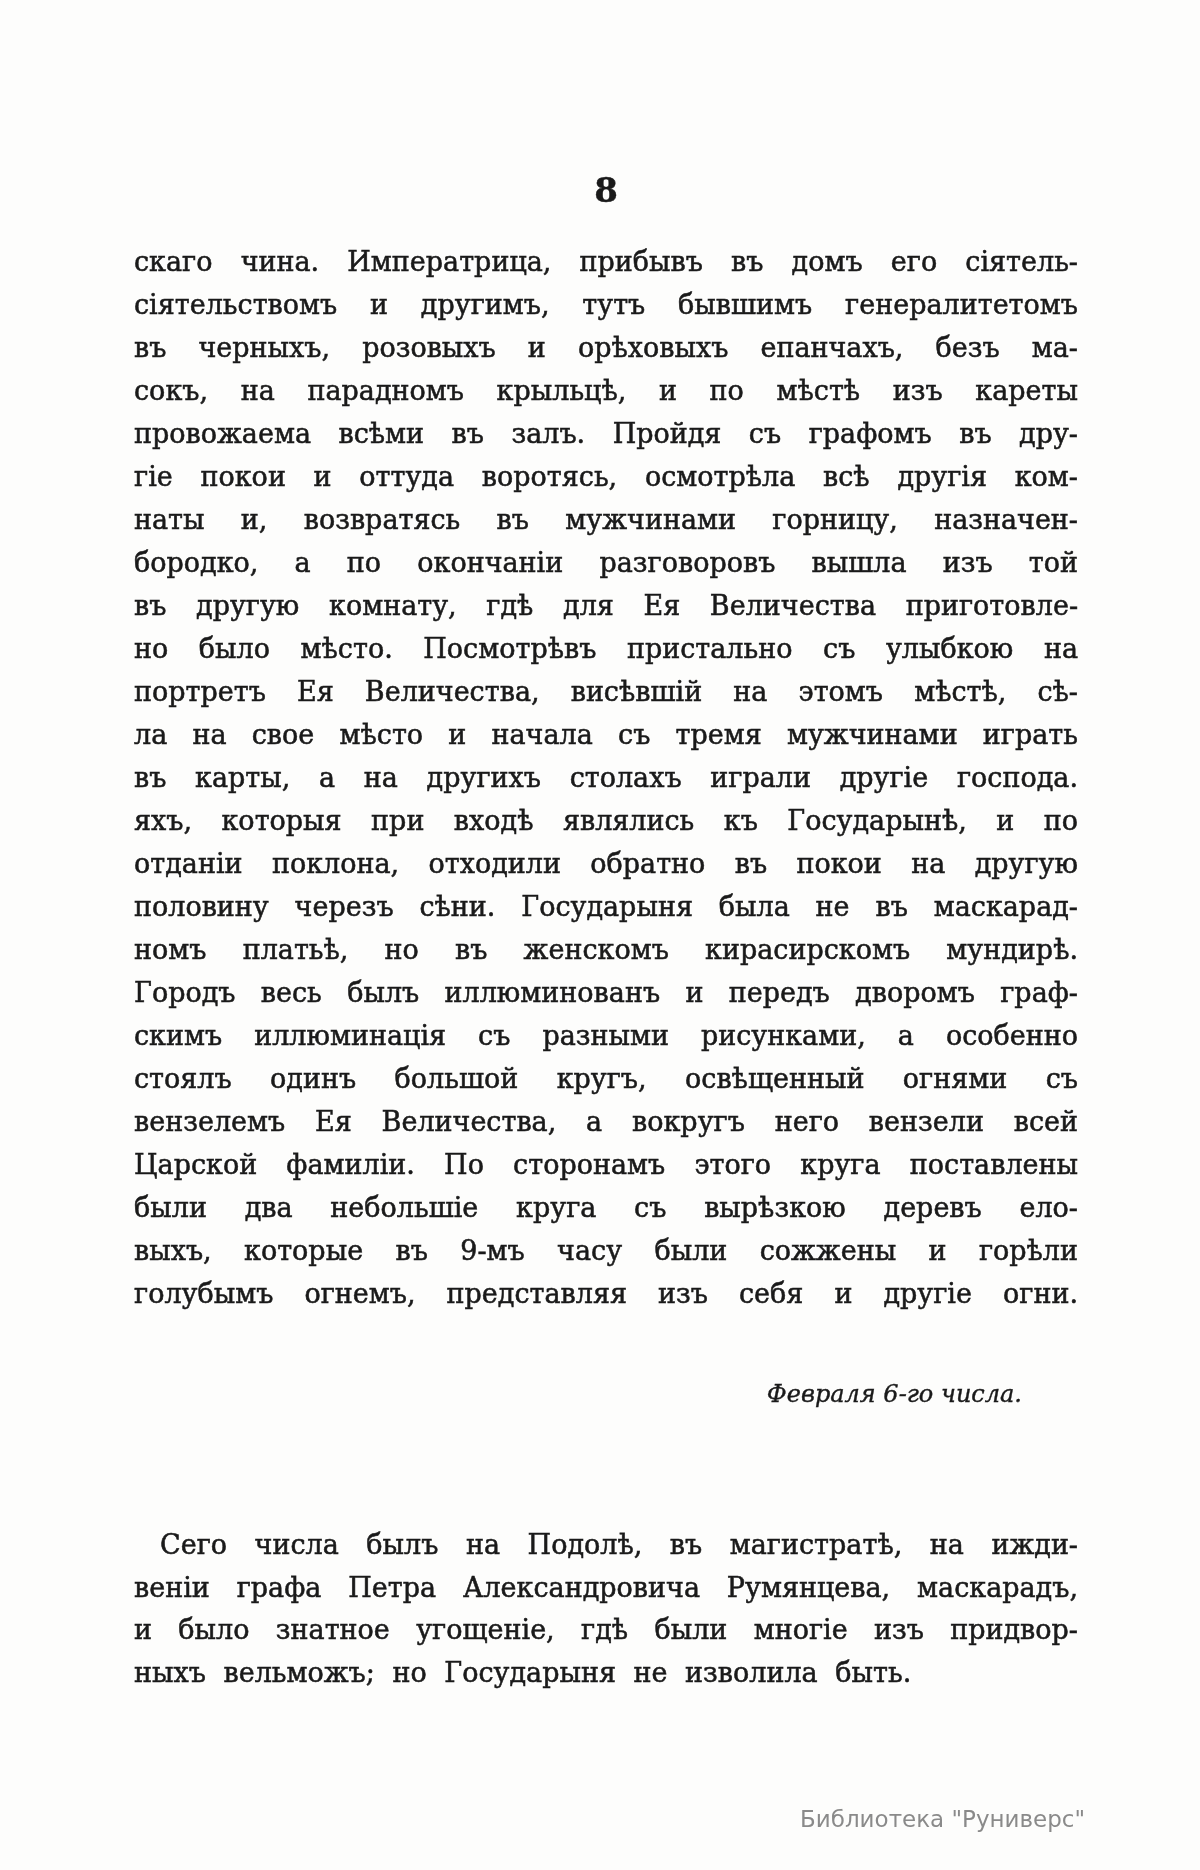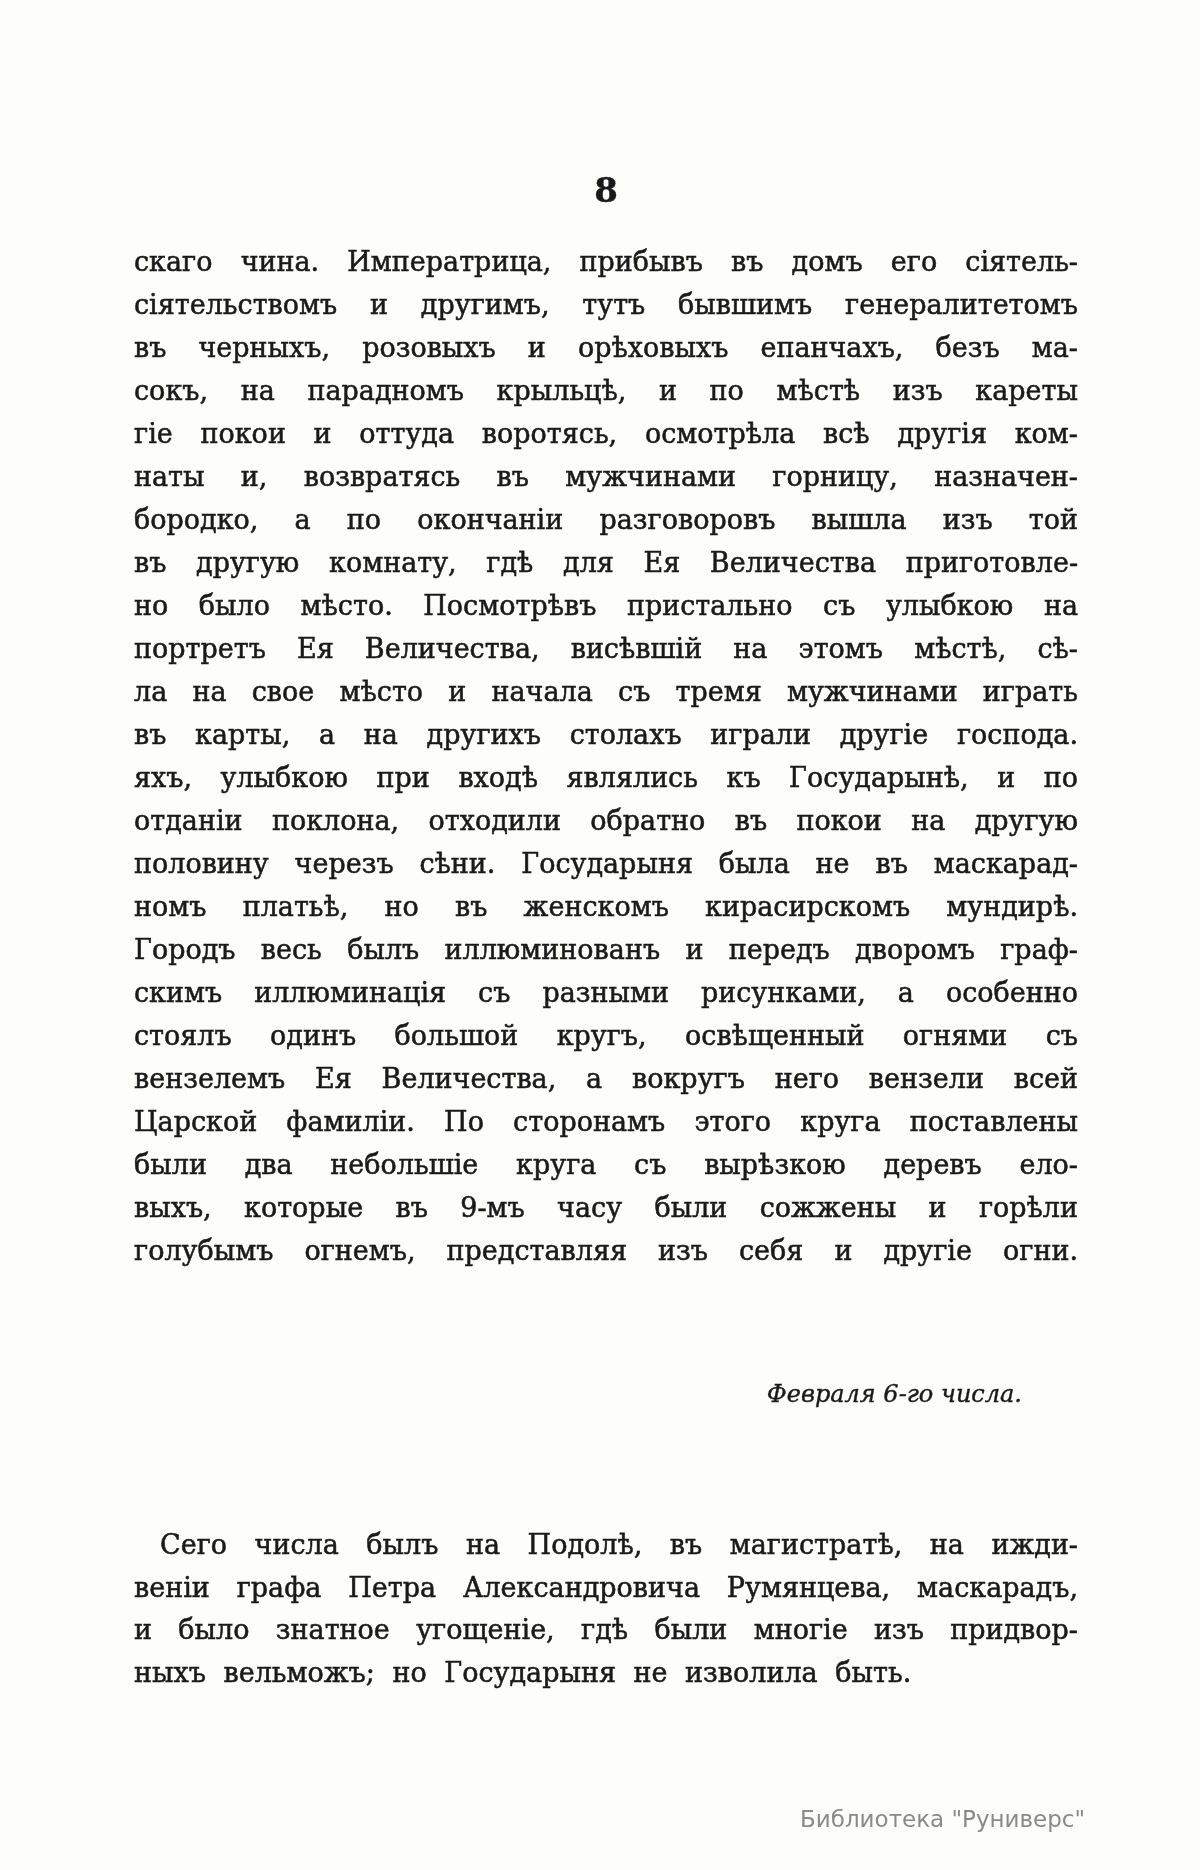--- a/index.html
+++ b/index.html
@@ -68,29 +68,30 @@
 
 <div class="page">
 
   <div class="page-number">8</div>
 
   <div class="para para1">
     <div class="line">скаго чина. Императрица, прибывъ въ домъ его сіятель-</div>
     <div class="line">сіятельствомъ и другимъ, тутъ бывшимъ генералитетомъ</div>
     <div class="line">въ черныхъ, розовыхъ и орѣховыхъ епанчахъ, безъ ма-</div>
     <div class="line">сокъ, на парадномъ крыльцѣ, и по мѣстѣ изъ кареты</div>
+    <div class="line">провожаема всѣми въ залъ. Пройдя съ графомъ въ дру-</div>
     <div class="line">гіе покои и оттуда воротясь, осмотрѣла всѣ другія ком-</div>
     <div class="line">наты и, возвратясь въ мужчинами горницу, назначен-</div>
     <div class="line">бородко, а по окончаніи разговоровъ вышла изъ той</div>
     <div class="line">въ другую комнату, гдѣ для Ея Величества приготовле-</div>
     <div class="line">но было мѣсто. Посмотрѣвъ пристально съ улыбкою на</div>
     <div class="line">портретъ Ея Величества, висѣвшій на этомъ мѣстѣ, сѣ-</div>
     <div class="line">ла на свое мѣсто и начала съ тремя мужчинами играть</div>
     <div class="line">въ карты, а на другихъ столахъ играли другіе господа.</div>
-    <div class="line">яхъ, улыбкою при входѣ являлись къ Государынѣ, и по</div>
+    <div class="line">яхъ, которыя при входѣ являлись къ Государынѣ, и по</div>
     <div class="line">отданіи поклона, отходили обратно въ покои на другую</div>
     <div class="line">половину черезъ сѣни. Государыня была не въ маскарад-</div>
     <div class="line">номъ платьѣ, но въ женскомъ кирасирскомъ мундирѣ.</div>
     <div class="line">Городъ весь былъ иллюминованъ и передъ дворомъ граф-</div>
     <div class="line">скимъ иллюминація съ разными рисунками, а особенно</div>
     <div class="line">стоялъ одинъ большой кругъ, освѣщенный огнями съ</div>
     <div class="line">вензелемъ Ея Величества, а вокругъ него вензели всей</div>
     <div class="line">Царской фамиліи. По сторонамъ этого круга поставлены</div>
     <div class="line">были два небольшіе круга съ вырѣзкою деревъ ело-</div>
     <div class="line">выхъ, которые въ 9-мъ часу были сожжены и горѣли</div>

